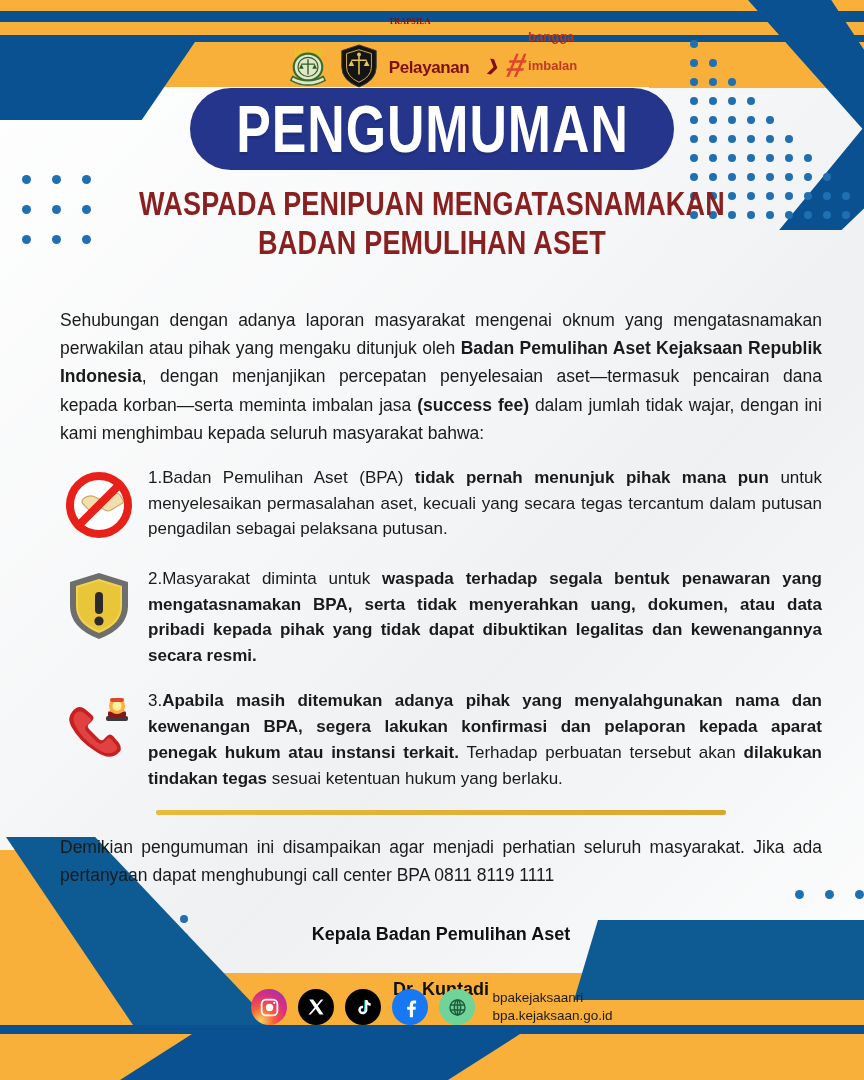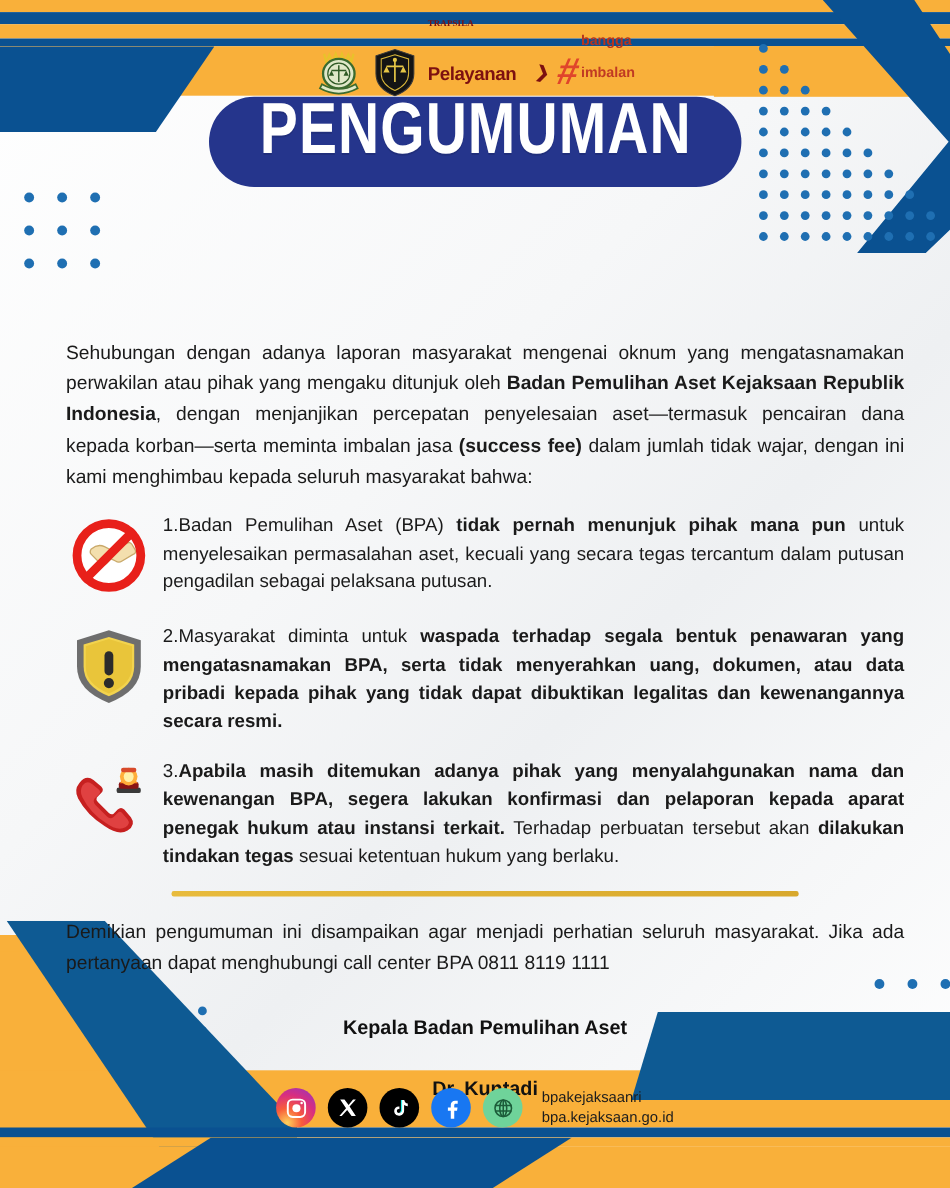--- a/index.html
+++ b/index.html
@@ -74,21 +74,21 @@
   .bangga{display:flex;align-items:center;gap:2px;}
   .bangga .hashmark{font-size:34px;font-weight:bold;color:#e0452b;font-family:"Liberation Sans",sans-serif;
     transform:skewX(-12deg);line-height:.8;}
   .bangga .bwords{display:flex;flex-direction:column;line-height:1.02;color:#c03a23;font-size:13px;font-weight:bold;gap:16px;}
   .bangga .bwords span:first-child{color:#b5341f;}
   .caret{color:#7d1010;font-size:15px;font-weight:bold;transform:rotate(12deg);margin-right:-2px;}
 
   
   .title-pill{position:absolute;top:88px;left:50%;transform:translateX(-50%);
     width:484px;height:82px;background:#25358c;border-radius:41px;z-index:9;
-    display:flex;justify-content:center;}
+    display:flex;align-items:center;justify-content:center;}
   .title-pill span{color:#ffffff;font-size:54px;font-weight:bold;letter-spacing:1px;
     font-family:"Liberation Sans",sans-serif;transform:scaleY(1.22) scaleX(.96);display:block;
     text-shadow:0 2px 0 rgba(0,0,0,.12);}
   .subtitle{position:absolute;top:185px;left:0;width:864px;text-align:center;z-index:9;}
   .subtitle div{color:#8a1f1f;font-size:27px;font-weight:bold;letter-spacing:.2px;line-height:1.45;
     transform:scaleY(1.25);font-family:"Liberation Sans",sans-serif;}
 
   
   .content{position:absolute;top:288px;left:60px;width:762px;z-index:10;}
   .para{font-size:17.5px;line-height:1.62;color:#1a1a1a;text-align:justify;}
@@ -305,20 +305,24 @@
         <span>bangga</span>
         <span>imbalan</span>
         <span>jumlah</span>
       </div>
     </div>
   </div>
 
   <div class="title-pill">
     <span>PENGUMUMAN</span>
   </div>
+  <div class="subtitle">
+    <div>WASPADA PENIPUAN MENGATASNAMAKAN</div>
+    <div>BADAN PEMULIHAN ASET</div>
+  </div>
 
   <div class="content">
 
     <p class="para"><span>Sehubungan dengan adanya laporan masyarakat mengenai oknum yang mengatasnamakan perwakilan atau pihak yang mengaku ditunjuk oleh </span><b>Badan Pemulihan Aset Kejaksaan Republik Indonesia</b><span>, dengan menjanjikan percepatan penyelesaian aset—termasuk pencairan dana kepada korban—serta meminta imbalan jasa </span><b>(success fee)</b><span> dalam jumlah tidak wajar, dengan ini kami menghimbau kepada seluruh masyarakat bahwa:</span></p>
 
     <div class="list">
 
       <div class="item item-1">
         <div class="item-icon">
           <svg width="72" height="72" viewBox="0 0 72 72">

